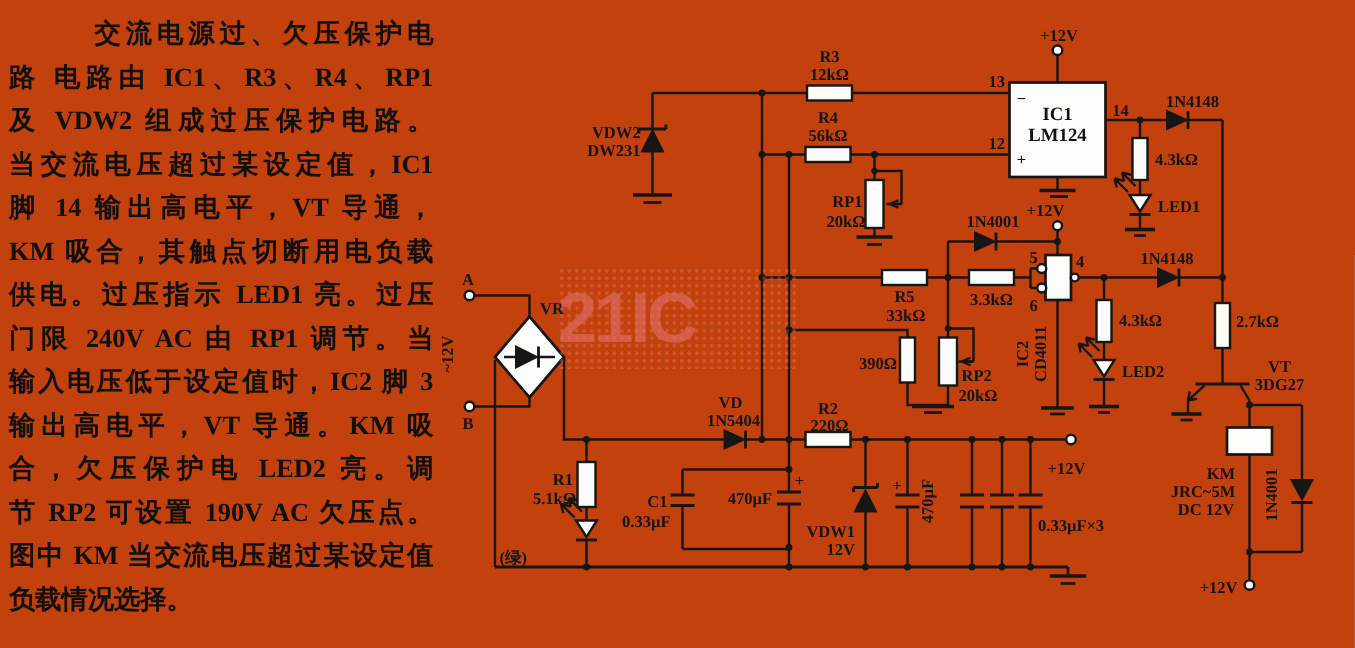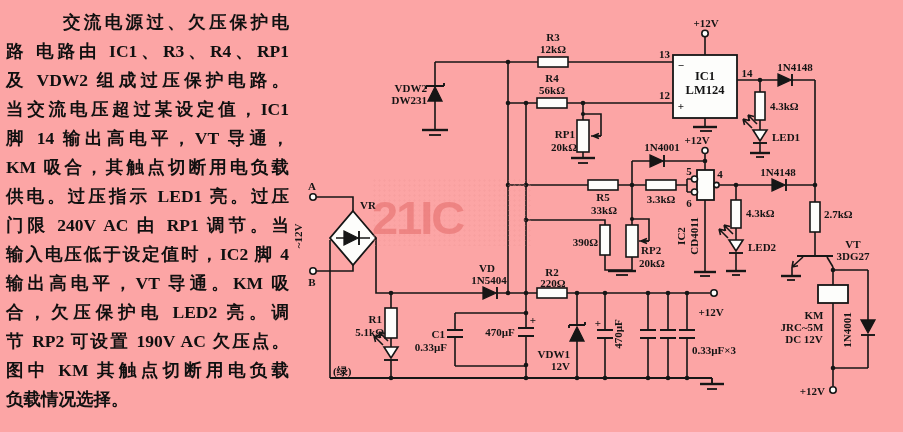--- a/index.html
+++ b/index.html
@@ -1,36 +1,36 @@
 <!DOCTYPE html>
 <html><head>
 <meta charset="utf-8">
 <style>
   html,body{margin:0;padding:0;background:#888;}
-  #page{position:relative;width:903px;height:432px;background:#fca5a5;overflow:hidden;
+  #page{position:relative;width:903px;height:432px;background:#c2410c;overflow:hidden;
         font-family:"Liberation Serif","DejaVu Serif",serif;}
   
   #article{position:absolute;left:0;top:0;width:292px;padding:8px 3px 0 6px;box-sizing:border-box;
            font-size:17.5px;font-weight:bold;color:#101010;line-height:29px;}
   .ln{text-align:justify;text-align-last:justify;white-space:normal;}
   .ln.first{text-indent:57px;}
   .ln.last{text-align-last:left;}
   
   #schem{position:absolute;left:290px;top:0;}
   .wire{stroke:#161616;stroke-width:1.6;fill:none;}
   .wire2{stroke:#161616;stroke-width:1.9;fill:none;}
   .comp{stroke:#161616;stroke-width:1.6;fill:#fdfdfb;}
   .fillc{stroke:#161616;stroke-width:1.3;fill:#161616;}
   .dot{fill:#161616;stroke:none;}
   .gnd1{stroke:#161616;stroke-width:2.4;}
   .gnd2{stroke:#161616;stroke-width:1.8;}
   .lbl{font-family:"Liberation Serif","DejaVu Serif",serif;font-size:11px;font-weight:bold;fill:#141414;}
   .lbl-ic{font-size:12.5px;}
   
-  #wm{position:absolute;left:372px;top:178px;width:160px;height:68px;display:flex;align-items:flex-end;
+  #wm{position:absolute;left:372px;top:178px;width:160px;height:68px;display:flex;align-items:center;
       background-image:radial-gradient(rgba(238,150,148,.28) 1px,transparent 1.4px);background-size:5px 5px;
       pointer-events:none;}
   #wm .big{font-family:"Liberation Sans","DejaVu Sans",sans-serif;font-weight:bold;font-size:47px;
            line-height:56px;letter-spacing:-2px;color:rgba(228,110,108,.60);}
   #wm .col{display:flex;flex-direction:column;margin-left:3px;margin-top:2px;}
   #wm .cn{font-size:15px;font-weight:bold;letter-spacing:2px;color:rgba(228,110,108,.62);line-height:20px;}
   #wm .scr{font-family:"Liberation Serif",serif;font-style:italic;font-weight:bold;font-size:25px;
            color:rgba(228,110,108,.62);line-height:26px;}
 </style>
 </head>
@@ -40,25 +40,25 @@
 
   <div id="article">
     <div class="ln first">交流电源过、欠压保护电</div>
     <div class="ln">路 电路由 IC1、R3、R4、RP1</div>
     <div class="ln">及 VDW2 组成过压保护电路。</div>
     <div class="ln">当交流电压超过某设定值，IC1</div>
     <div class="ln">脚 14 输出高电平，VT 导通，</div>
     <div class="ln">KM 吸合，其触点切断用电负载</div>
     <div class="ln">供电。过压指示 LED1 亮。过压</div>
     <div class="ln">门限 240V AC 由 RP1 调节。当</div>
-    <div class="ln">输入电压低于设定值时，IC2 脚 4</div>
+    <div class="ln">输入电压低于设定值时，IC2 脚 3</div>
     <div class="ln">输出高电平，VT 导通。KM 吸</div>
     <div class="ln">合，欠压保护电 LED2 亮。调</div>
     <div class="ln">节 RP2 可设置 190V AC 欠压点。</div>
-    <div class="ln">图中 KM 其触点切断用电负载</div>
+    <div class="ln">图中 KM 当交流电压超过某设定值</div>
     <div class="ln last">负载情况选择。</div>
   </div>
 
   <svg id="schem" width="613" height="432" viewBox="290 0 613 432" xmlns="http://www.w3.org/2000/svg">
 
     <g>
 
       <path class="wire" d="M316,197 H353 V211"></path>
       <path class="wire" d="M316,271 H353 V265"></path>
 

